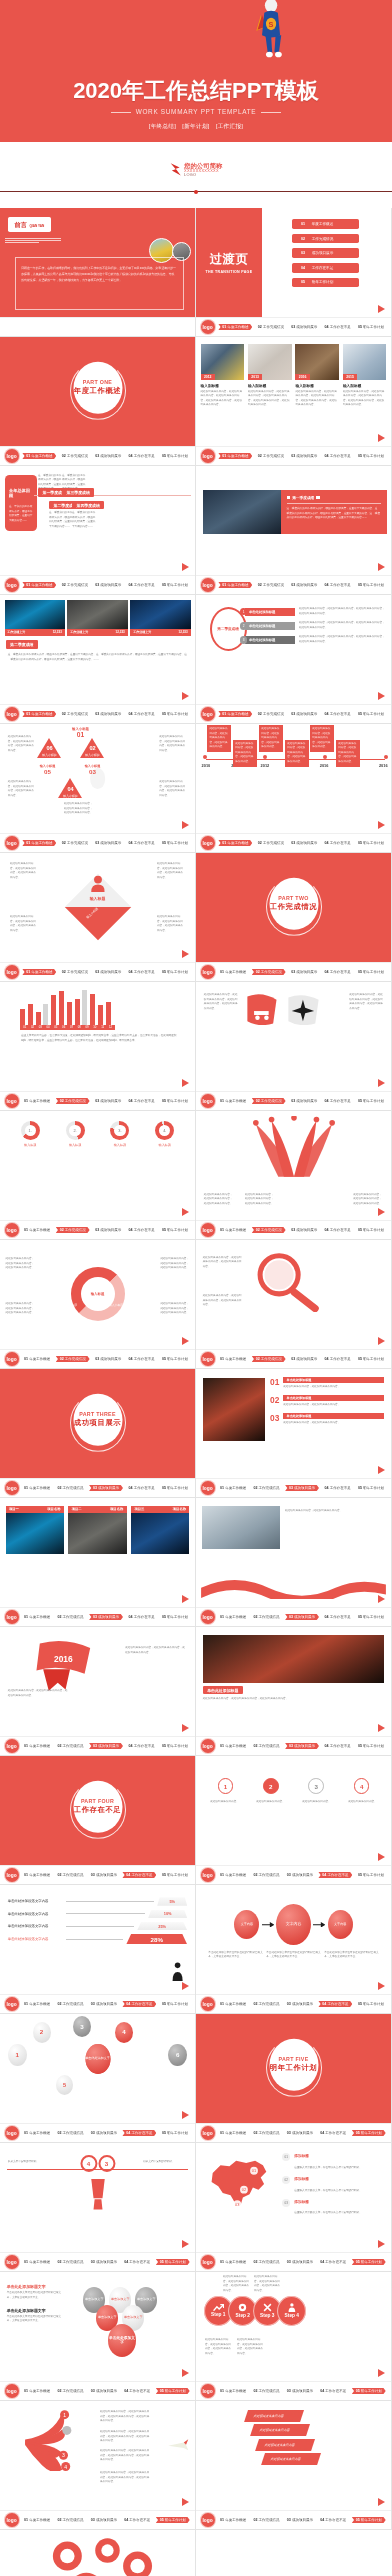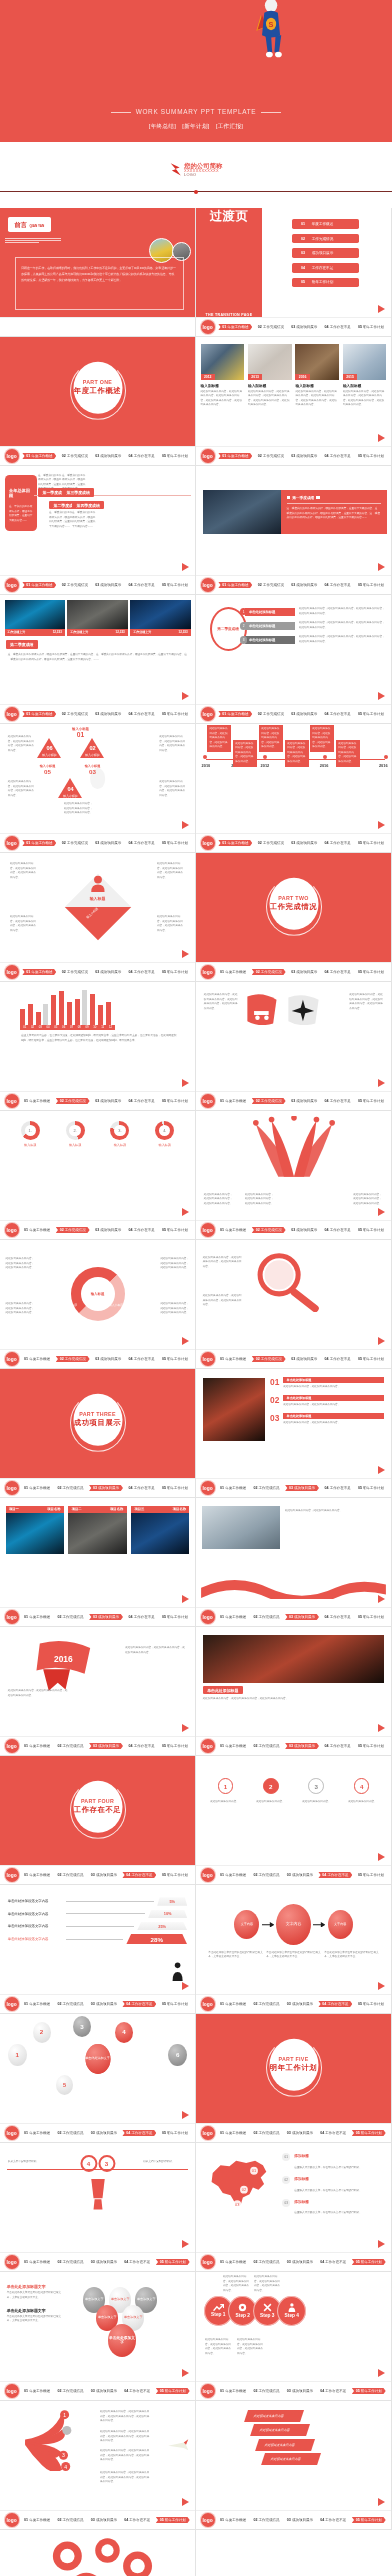--- a/index.html
+++ b/index.html
@@ -246,20 +246,21 @@
     <path d="M14 30 L6 58 L22 52 Z" fill="#f39c12"></path>
     <path d="M16 30 L8 56 L24 50 Z" fill="#d0352b"></path>
     <path d="M20 26 q12 -7 24 0 l4 40 q-16 8 -32 0 Z" fill="#1f4fa0"></path>
     <ellipse cx="32" cy="46" rx="9" ry="11" fill="#f5a623"></ellipse>
     <text x="32" y="51" font-size="13" font-weight="bold" fill="#d0352b" text-anchor="middle" font-family="Liberation Sans, sans-serif">S</text>
     <path d="M22 66 l4 30 h8 l-2 -30 Z" fill="#1f4fa0"></path>
     <path d="M40 66 l-2 30 h8 l4 -30 Z" fill="#1f4fa0"></path>
     <ellipse cx="29" cy="100" rx="6" ry="5" fill="#ffffff"></ellipse>
     <ellipse cx="45" cy="100" rx="6" ry="5" fill="#ffffff"></ellipse>
   </svg>
+  <div class="cover-title">2020年工作总结PPT模板</div>
   <div class="cover-sub">
     <span class="rule"></span><span>WORK SUMMARY PPT TEMPLATE</span><span class="rule"></span>
   </div>
   <div class="cover-tags">
     <span>[年终总结]</span>
     <span>[新年计划]</span>
     <span>[工作汇报]</span>
   </div>
 </div>
 
@@ -295,21 +296,21 @@
       <div style="position:absolute;right:4.5px;top:34px;width:19px;height:19px;border-radius:50%;border:1.1px solid #fff;background:linear-gradient(160deg,#9e9e9e,#5d5d5d);"></div>
       <div style="position:absolute;left:14.6px;right:11.2px;top:49px;bottom:6.7px;border:0.6px solid rgba(255,255,255,.65);padding:6.7px 5.6px;">
         <div class="lorem white" style="font-size:2.9px;line-height:2.1;">回顾这一年的工作，在取得成绩的同时，我们也找到了工作中的不足和问题，主要反映于xx及xxx的风格、定型还有待进一步探索，尤其是网上的公司产品库充分体现我们xxxxxx和我们这个平台能为客户提供良好的商机和快捷方便的信息、导航的功能发挥。展望新的一年，我们将继续努力，力争各项工作更上一个新台阶。</div>
       </div>
     </div>
     <div class="navbar" style="background:#fff"></div>
   </div>
 
   <div class="slide">
     <div class="slide-body">
-      <div style="position:absolute;left:0;top:0;bottom:0;width:66px;background:#e8544b;display:flex;flex-direction:column;align-items:center;justify-content:space-between;">
+      <div style="position:absolute;left:0;top:0;bottom:0;width:66px;background:#e8544b;display:flex;flex-direction:column;align-items:center;justify-content:center;">
         <div style="color:#fff;font-size:12.3px;font-weight:bold;letter-spacing:0.6px;">过渡页</div>
         <div style="color:#fff;font-size:3.6px;letter-spacing:0.3px;font-weight:bold;margin-top:1.1px;">THE TRANSITION PAGE</div>
       </div>
       <div style="position:absolute;left:96px;top:11.2px;right:32.5px;">
         <div style="background:#e8544b;border-radius:1.7px;color:#fff;padding:2.8px 9px;margin-bottom:5px;font-size:3.6px;display:flex;gap:6.7px;">
           <b>01</b>
             <span>年度工作概述</span>
         </div>
         <div style="background:#e8544b;border-radius:1.7px;color:#fff;padding:2.8px 9px;margin-bottom:5px;font-size:3.6px;display:flex;gap:6.7px;">
           <b>02</b>

